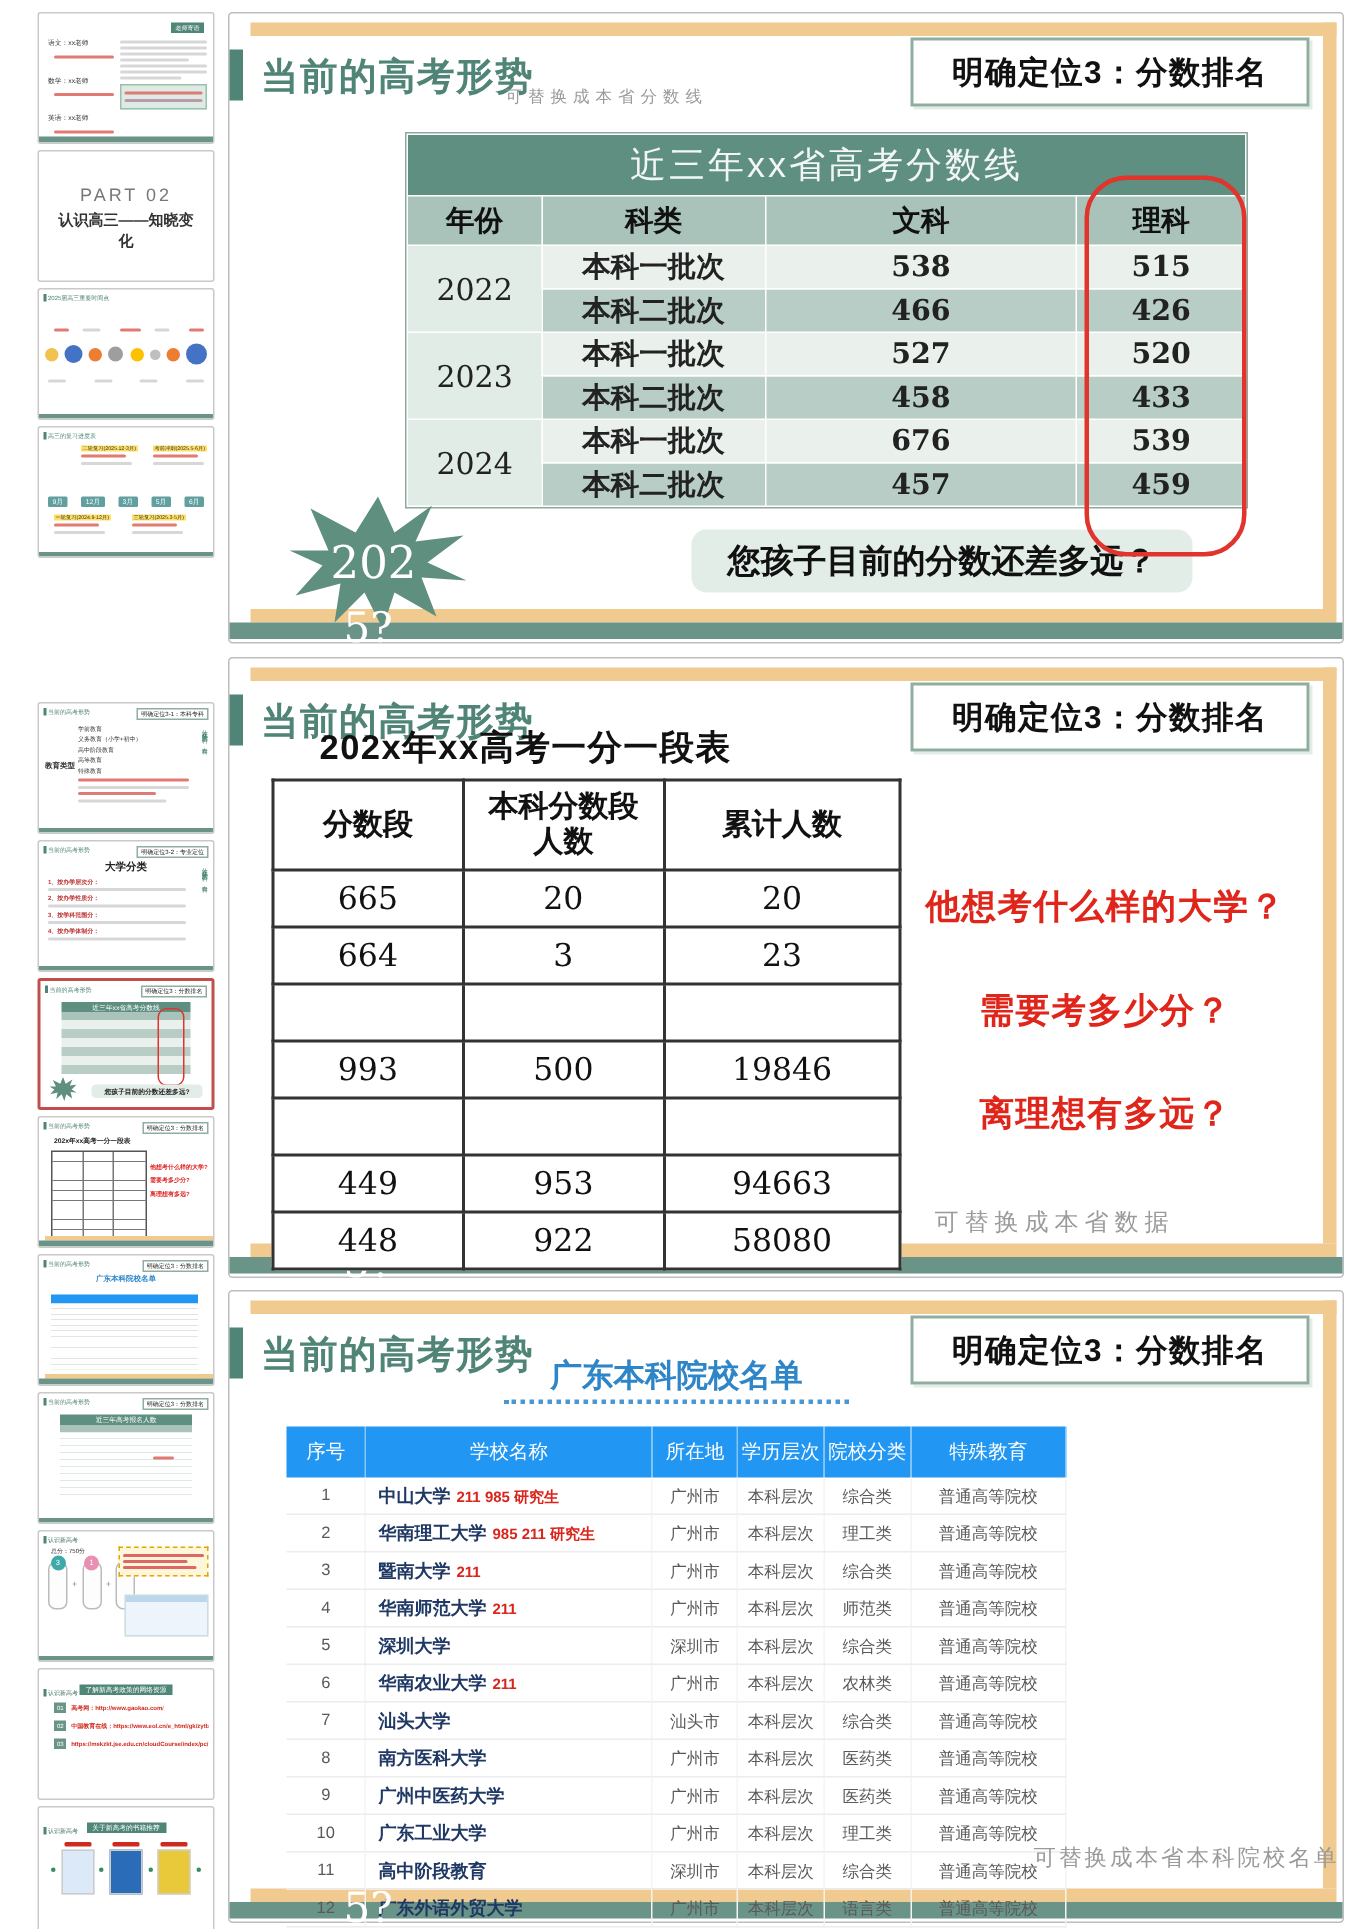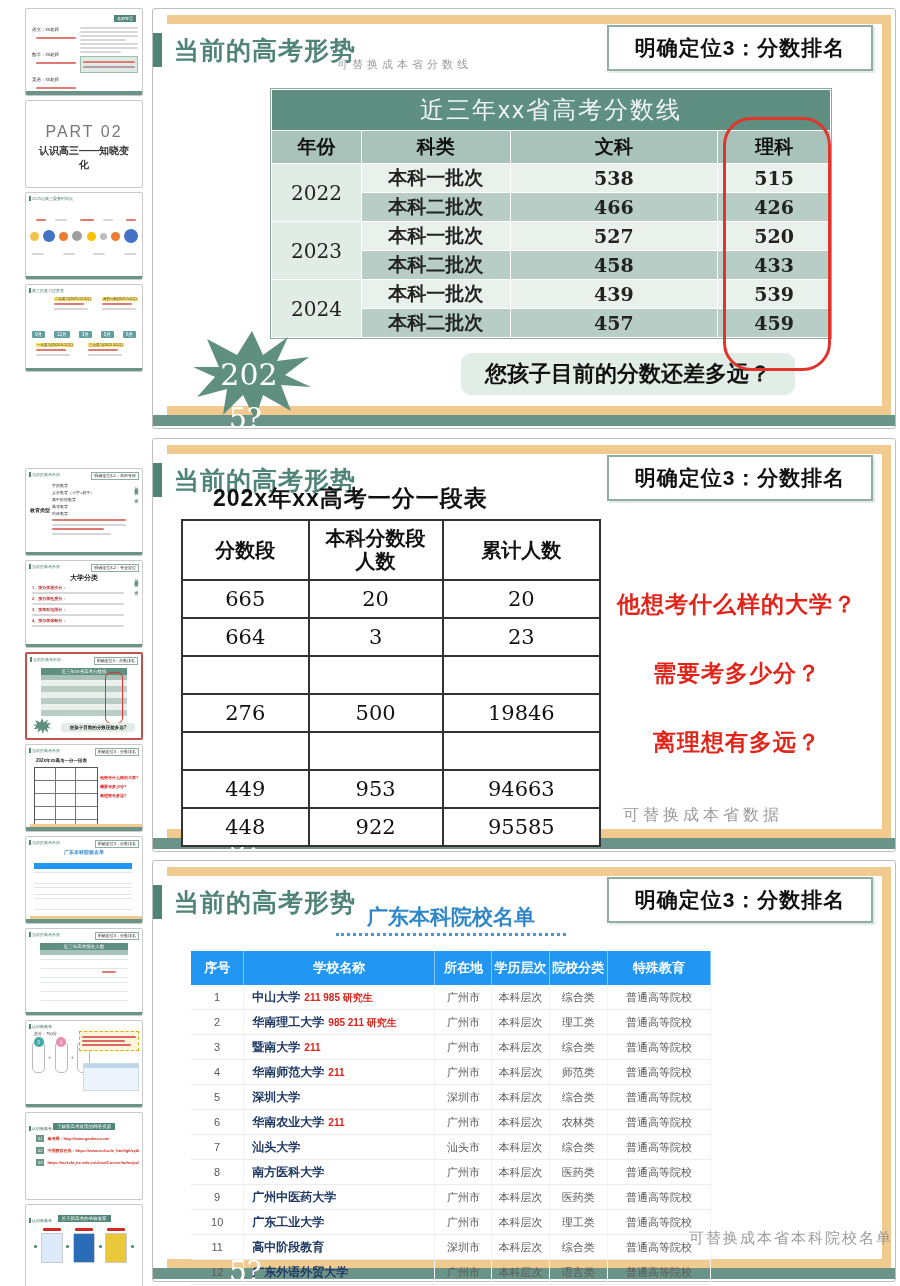--- a/index.html
+++ b/index.html
@@ -23,21 +23,21 @@
   .vside{position:absolute;right:3px;top:14px;writing-mode:vertical-rl;font-size:4px;color:#3f7f68;letter-spacing:1px;}
 
   
   .t1-wrap{display:flex;padding:8px 4px 4px 6px;gap:4px;}
   .t1-left{width:44px;}
   .t1-left .subj{font-size:4.5px;color:#333;white-space:nowrap;}
   .t1-right{flex:1;position:relative;padding-top:2px;}
   .t1-badge{position:absolute;right:2px;top:-2px;background:#4f8678;color:#fff;font-size:4px;padding:1px 3px;}
   .t1-green{margin-top:3px;background:#dcebe4;border:1px solid #9dbfae;padding:2px;}
   
-  .t2-part{margin-top:22px;text-align:center;font-size:16px;color:#777;letter-spacing:2px;}
+  .t2-part{margin-top:22px;text-align:center;font-size:12px;color:#777;letter-spacing:2px;}
   .t2-big{text-align:center;font-size:10px;font-weight:bold;color:#333;margin-top:3px;}
   
   .t3-row{position:absolute;left:4px;right:4px;top:36px;display:flex;align-items:center;justify-content:space-between;}
   .dot{border-radius:50%;}
   
   .t4-months{position:absolute;left:6px;right:6px;top:46px;display:flex;align-items:center;justify-content:space-between;}
   .t4-m{background:#62a0a0;color:#fff;font-size:4.5px;padding:1px 3px;border-radius:1px;}
   .t4-block{position:absolute;width:44px;font-size:3.5px;color:#b33;}
   .t4-hl{background:#ffe066;color:#333;font-size:3.5px;display:inline-block;padding:0 1px;white-space:nowrap;}
   
@@ -132,21 +132,21 @@
   .tbl2 th{font-size:20px;font-weight:bold;height:56px;line-height:1.15;}
   .tbl2 td{font-size:21px;height:34px;font-family:"DejaVu Serif","Liberation Serif",serif;}
   .red-qs{position:absolute;left:464px;top:150px;z-index:1;text-align:center;}
   .red-qs div{font-size:23px;font-weight:bold;color:#e0251a;margin-bottom:38px;letter-spacing:1px;}
 
   
   .t3-heading{position:absolute;left:138px;top:42px;width:320px;text-align:center;font-size:21px;
               font-weight:bold;color:#2e86c8;}
   .dotline{position:absolute;left:183px;top:72px;width:230px;border-bottom:3px dotted #4a97d2;}
   .tbl3{position:absolute;left:38px;top:90px;width:520px;border-collapse:collapse;}
-  .tbl3 th{background:#2196f3;color:#fff;font-size:13px;font-weight:bold;height:32px;border-right:1px solid rgba(255,255,255,.45);}
+  .tbl3 th{background:#2196f3;color:#fff;font-size:13px;font-weight:normal;height:32px;border-right:1px solid rgba(255,255,255,.45);}
   .tbl3 td{height:22px;border-bottom:1px solid #ececec;border-right:1px solid #f4f4f4;font-size:11px;
            color:#595959;text-align:center;}
   .tbl3 td.name{text-align:left;padding-left:8px;color:#1f3864;font-weight:bold;font-size:12px;}
   .tbl3 td.name .tag{color:#d9251c;font-weight:bold;font-size:10px;margin-left:4px;}
 </style>
 </head>
 <body>
 
 <aside class="sidebar">
 
@@ -484,21 +484,21 @@
       <td class="num">520</td>
     </tr>
     <tr class="r-dk">
       <td class="batch">本科二批次</td>
       <td class="num">458</td>
       <td class="num">433</td>
     </tr>
     <tr class="r-lt">
       <td class="ycell" rowspan="2">2024</td>
       <td class="batch">本科一批次</td>
-      <td class="num">439</td>
+      <td class="num">676</td>
       <td class="num">539</td>
     </tr>
     <tr class="r-dk">
       <td class="batch">本科二批次</td>
       <td class="num">457</td>
       <td class="num">459</td>
     </tr>
   </tbody>
     </table>
 
@@ -549,38 +549,38 @@
         <td>664</td>
           <td>3</td>
           <td>23</td>
       </tr>
         <tr>
         <td></td>
           <td></td>
           <td></td>
       </tr>
         <tr>
-        <td>276</td>
+        <td>993</td>
           <td>500</td>
           <td>19846</td>
       </tr>
         <tr>
         <td></td>
           <td></td>
           <td></td>
       </tr>
         <tr>
         <td>449</td>
           <td>953</td>
           <td>94663</td>
       </tr>
         <tr>
         <td>448</td>
           <td>922</td>
-          <td>95585</td>
+          <td>58080</td>
       </tr>
       </tbody>
   </table>
 
   <div class="red-qs">
 
   <div>他想考什么样的大学？</div>
       <div>需要考多少分？</div>
       <div>离理想有多远？</div>
     </div>

